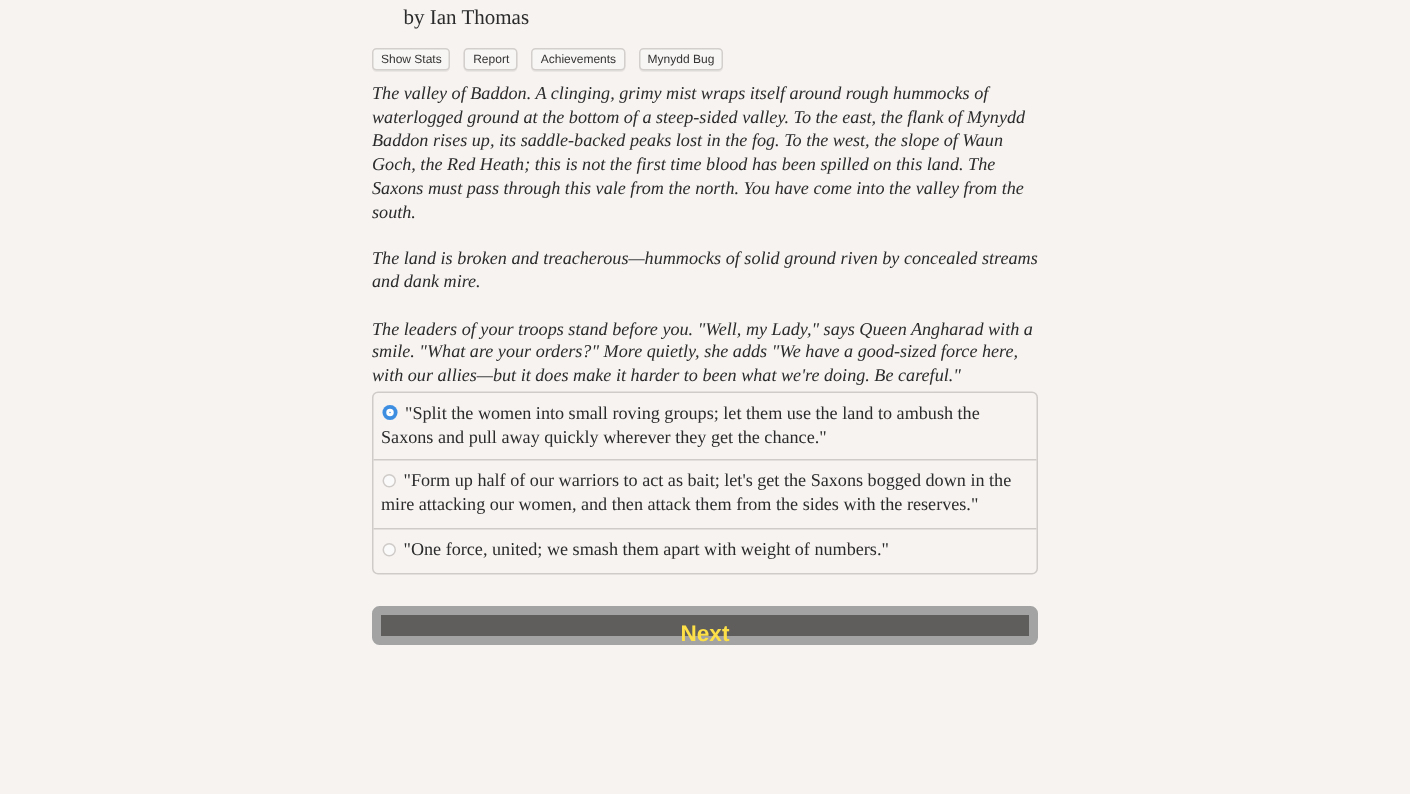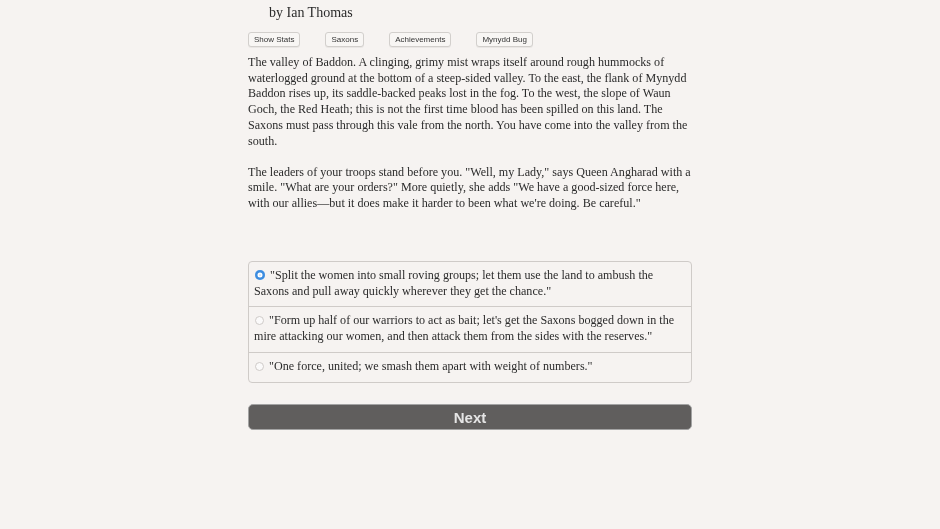--- a/index.html
+++ b/index.html
@@ -27,21 +27,21 @@
       font-family: "Liberation Serif", "DejaVu Serif", serif;
       font-size: 14px;
       color: #2b2b2b;
       padding-left: 21px;
     }
     .toolbar {
       position: absolute;
       left: 0;
       top: 32px;
       display: flex;
-      gap: 25px;
+      gap: 9px;
     }
     .tool-btn {
       font-family: "Liberation Sans", "DejaVu Sans", sans-serif;
       font-size: 8px;
       color: #333;
       background: #f8f6f4;
       border: 1px solid #d2cfcc;
       border-radius: 3px;
       padding: 2px 5px 2px 5px;
       line-height: 9px;
@@ -53,20 +53,21 @@
       left: 0;
       top: 55px;
       width: 444px;
       font-family: "Liberation Serif", "DejaVu Serif", serif;
       font-size: 12.1px;
       line-height: 15.7px;
       color: #2b2b2b;
     }
     .story p {
       margin: 0 0 15.5px 0;
+      font-style: italic;
     }
     .choices {
       position: absolute;
       left: 0;
       top: 261px;
       width: 442px;
       border: 1px solid #cfcbc8;
       border-radius: 4px;
       background: #f6f3f1;
     }
@@ -105,47 +106,48 @@
     .radio.checked::after {
       content: "";
     }
     .next-btn {
       position: absolute;
       left: 0;
       top: 404px;
       width: 444px;
       height: 26px;
       background: #605e5d;
-      border: 1px solid #a3a3a3;
+      border: 6px solid #a3a3a3;
       border-radius: 5px;
       box-sizing: border-box;
-      color: #e5e5e5;
+      color: #fde047;
       font-family: "Liberation Sans", "DejaVu Sans", sans-serif;
       font-weight: bold;
       font-size: 15px;
       line-height: 24px;
       text-align: center;
       cursor: pointer;
     }
   </style>
 </head>
 <body>
 
 <div class="page">
   <div class="byline">by Ian Thomas</div>
 
   <div class="toolbar">
     <button class="tool-btn">Show Stats</button>
-    <button class="tool-btn">Saxons</button>
+    <button class="tool-btn">Report</button>
     <button class="tool-btn">Achievements</button>
     <button class="tool-btn">Mynydd Bug</button>
   </div>
 
   <div class="story">
     <p>The valley of Baddon. A clinging, grimy mist wraps itself around rough hummocks of waterlogged ground at the bottom of a steep-sided valley. To the east, the flank of Mynydd Baddon rises up, its saddle-backed peaks lost in the fog. To the west, the slope of Waun Goch, the Red Heath; this is not the first time blood has been spilled on this land. The Saxons must pass through this vale from the north. You have come into the valley from the south.</p>
+    <p>The land is broken and treacherous—hummocks of solid ground riven by concealed streams and dank mire.</p>
     <p>The leaders of your troops stand before you. "Well, my Lady," says Queen Angharad with a smile. "What are your orders?" More quietly, she adds "We have a good-sized force here, with our allies—but it does make it harder to been what we're doing. Be careful."</p>
   </div>
 
   <div class="choices">
     <div class="choice">
       <span class="radio checked"></span><span>"Split the women into small roving groups; let them use the land to ambush the Saxons and pull away quickly wherever they get the chance."</span>
     </div>
     <div class="choice">
       <span class="radio"></span><span>"Form up half of our warriors to act as bait; let's get the Saxons bogged down in the mire attacking our women, and then attack them from the sides with the reserves."</span>
     </div>

